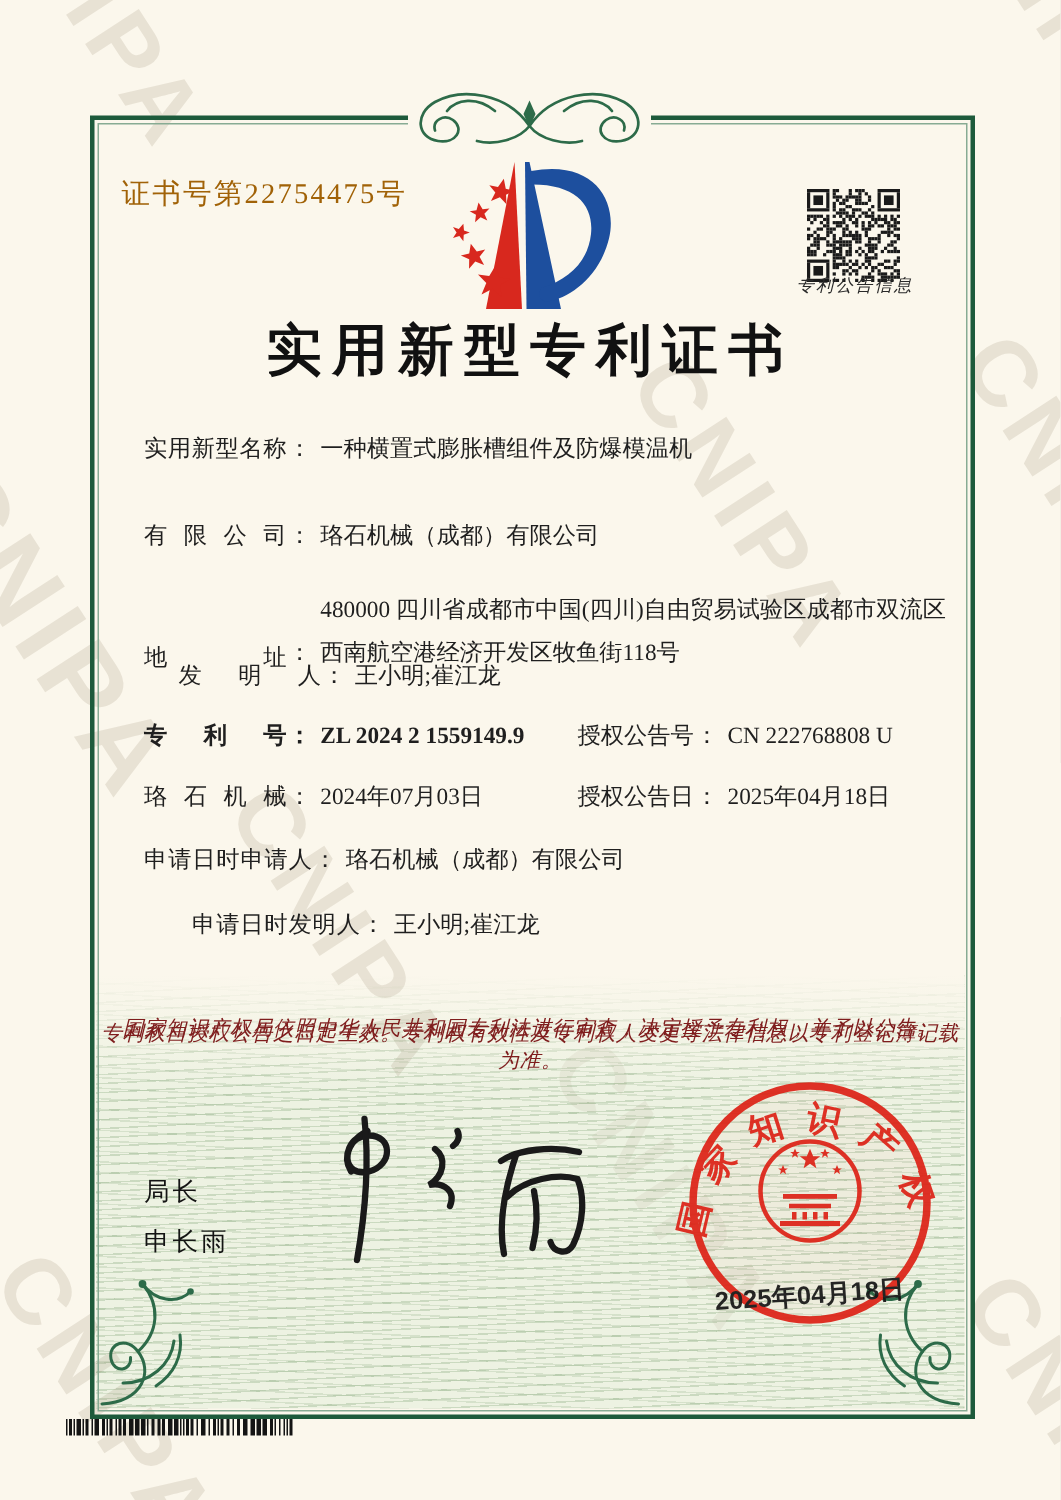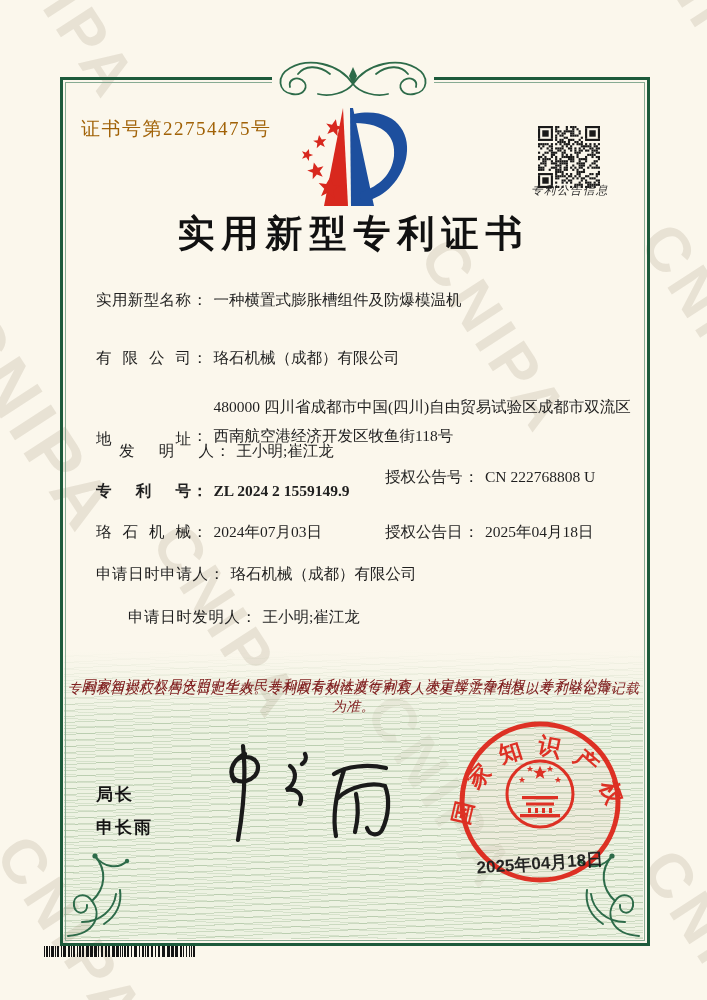--- a/index.html
+++ b/index.html
@@ -45,21 +45,21 @@
   .lbl.auto{width:auto;text-align-last:auto;}
   .colon{margin:0 1px;}
   .val{margin-left:5px;}
   .val.wrap{width:428px;line-height:29px;}
   .row.rcol{left:385px;}
 
   .decl{left:64px;width:579px;text-align:center;font-style:italic;
         font-size:13.8px;letter-spacing:0.5px;color:#7f1d1d;}
 
   .officer{left:96px;font-size:17px;letter-spacing:2px;color:#141414;
-           font-family:"Liberation Sans","DejaVu Sans",sans-serif;font-weight:700;}
+           font-family:"Liberation Sans","DejaVu Sans",sans-serif;font-weight:400;}
 
   .seal-date{font-family:"Liberation Sans","DejaVu Sans",sans-serif;}
 
   .page-no{left:60px;top:907px;width:587px;text-align:center;font-size:13.5px;color:#222;}
 
   .barcode{left:44px;top:946px;width:156px;height:11px;font-size:0;line-height:0;}
   .barcode i{display:inline-block;height:11px;background:#141414;vertical-align:top;}
 </style>
 </head>
 <body>
@@ -494,21 +494,21 @@
     <div class="row" style="top:441px;margin-left:23px;">
       <span class="lbl">发明人</span>
         <span class="colon">：</span>
       <span class="val">王小明;崔江龙</span>
     </div>
     <div class="row" style="top:481px;font-weight:bold;">
       <span class="lbl">专利号</span>
         <span class="colon">：</span>
       <span class="val">ZL 2024 2 1559149.9</span>
     </div>
-    <div class="row rcol" style="top:467px;">
+    <div class="row rcol" style="top:481px;">
       <span class="lbl auto">授权公告号</span>
         <span class="colon">：</span>
       <span class="val">CN 222768808 U</span>
     </div>
     <div class="row" style="top:522px;">
       <span class="lbl">珞石机械</span>
         <span class="colon">：</span>
       <span class="val">2024年07月03日</span>
     </div>
     <div class="row rcol" style="top:522px;">

